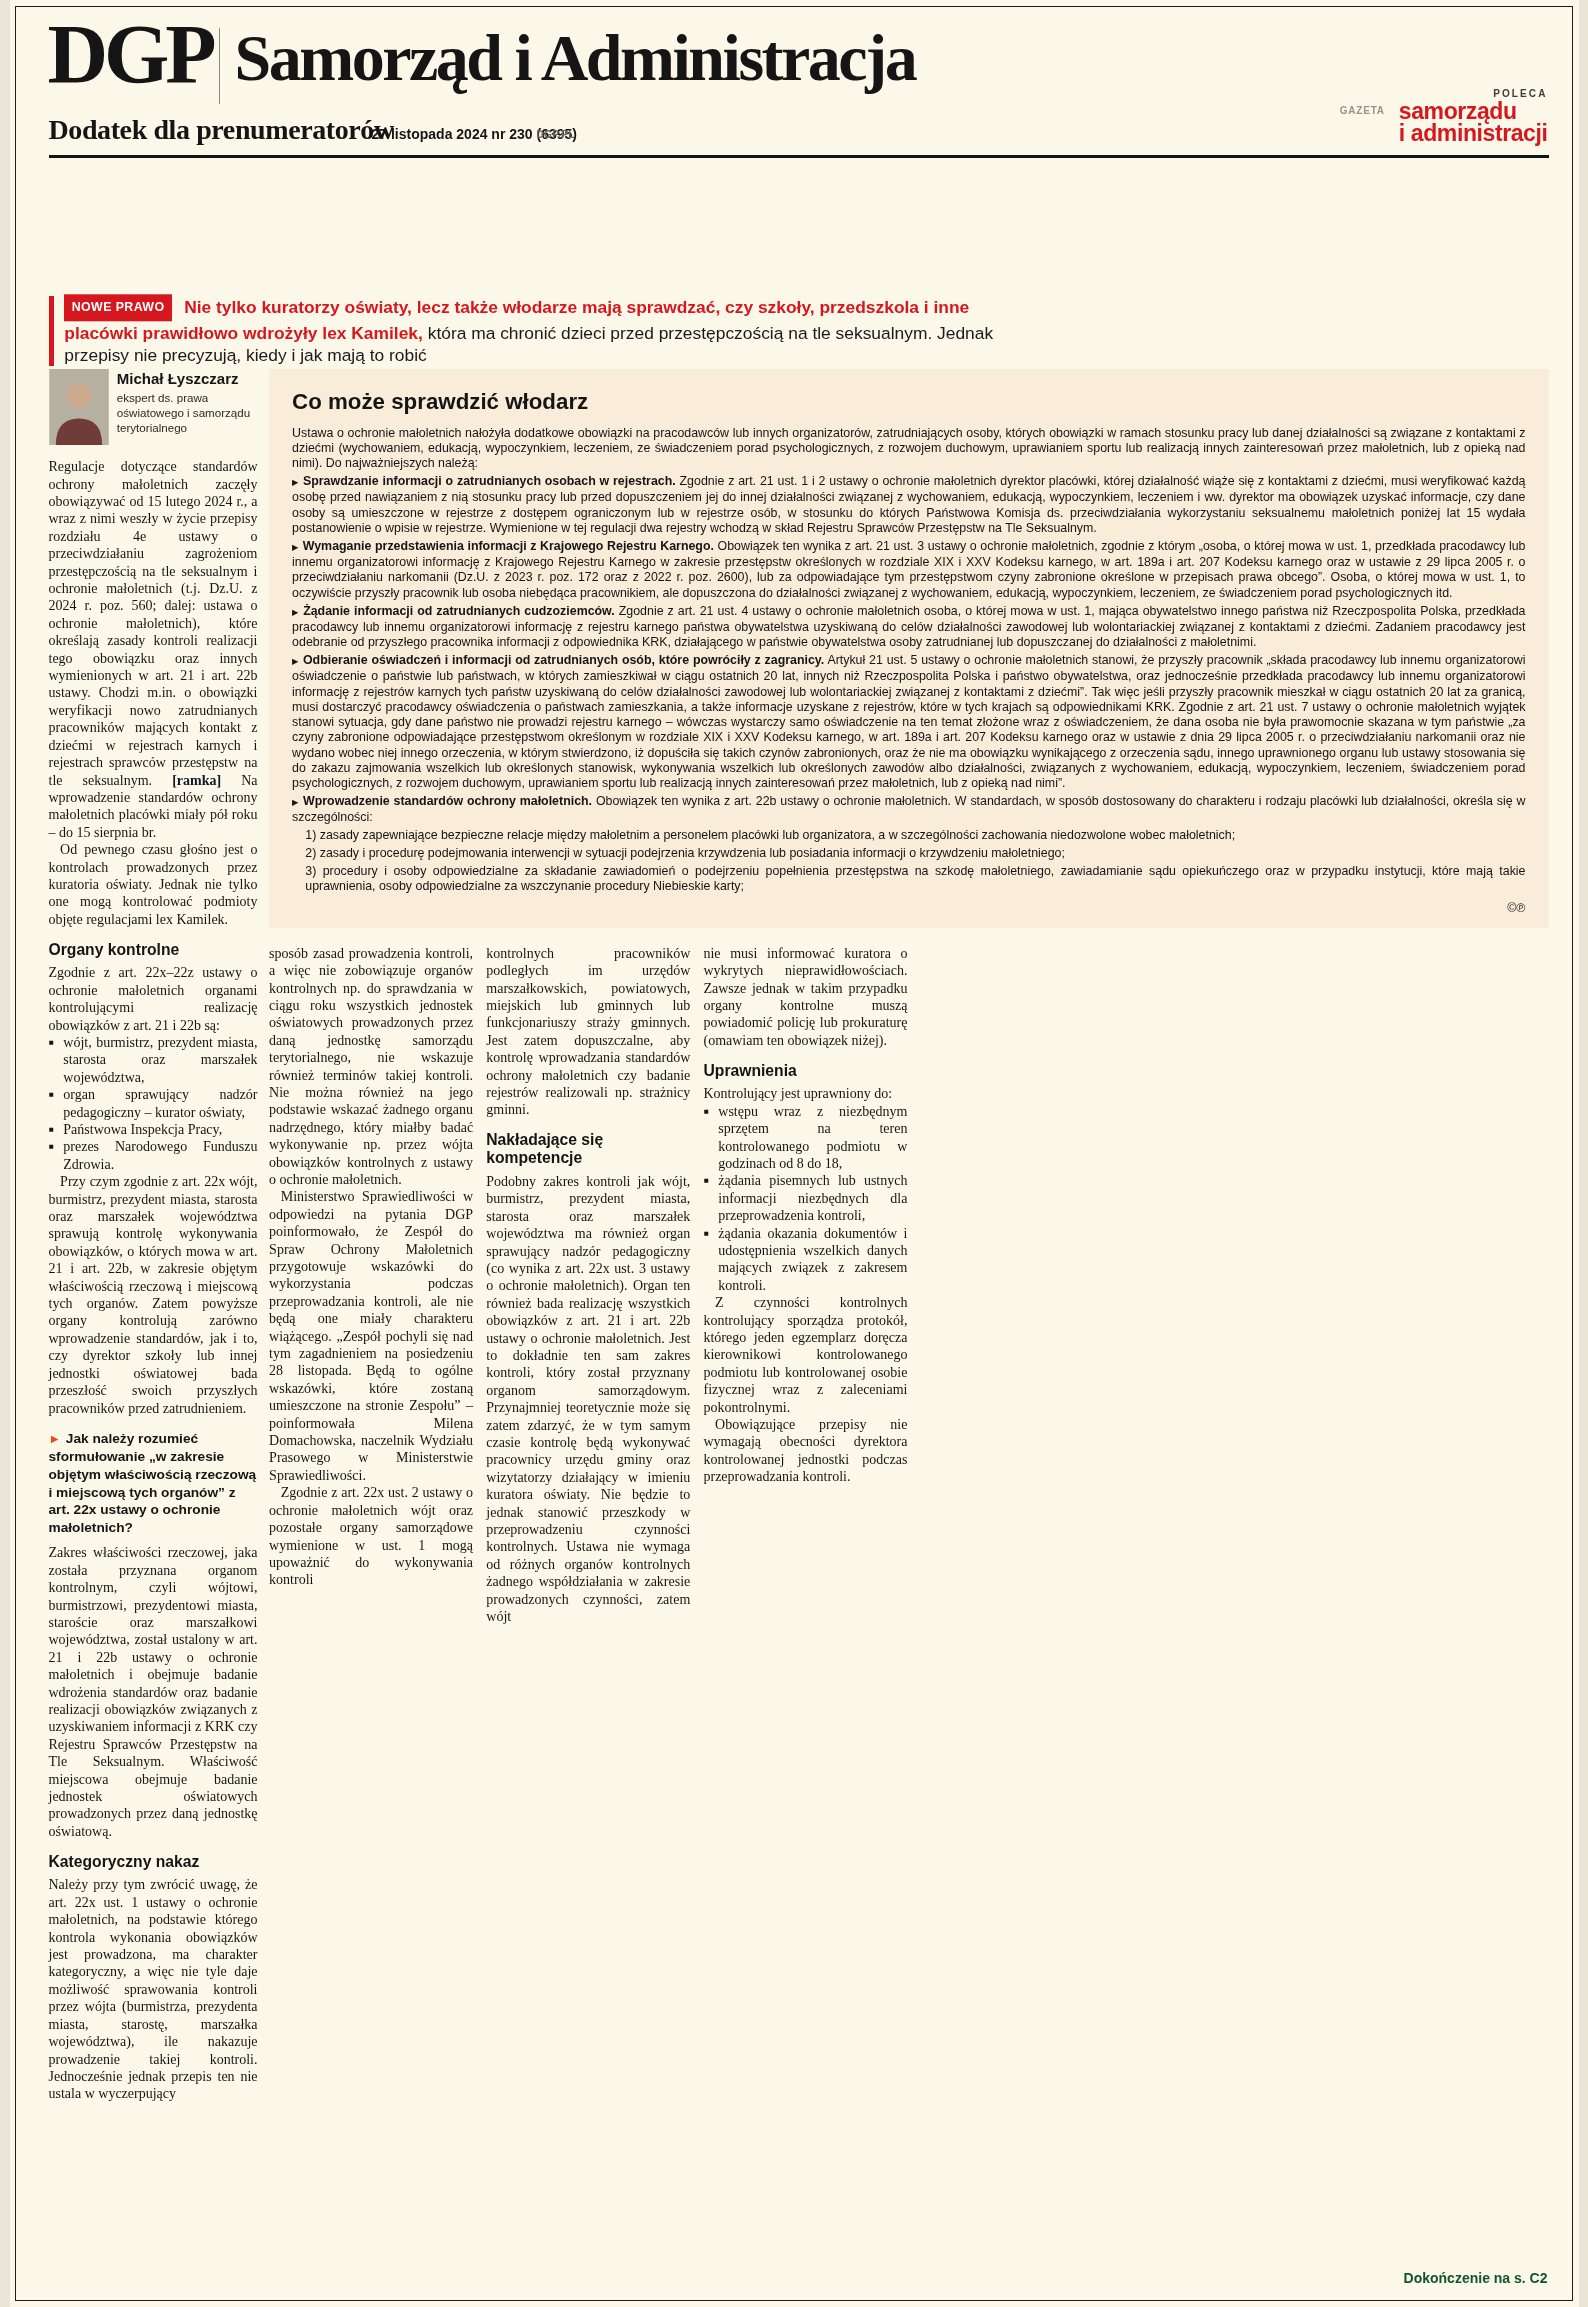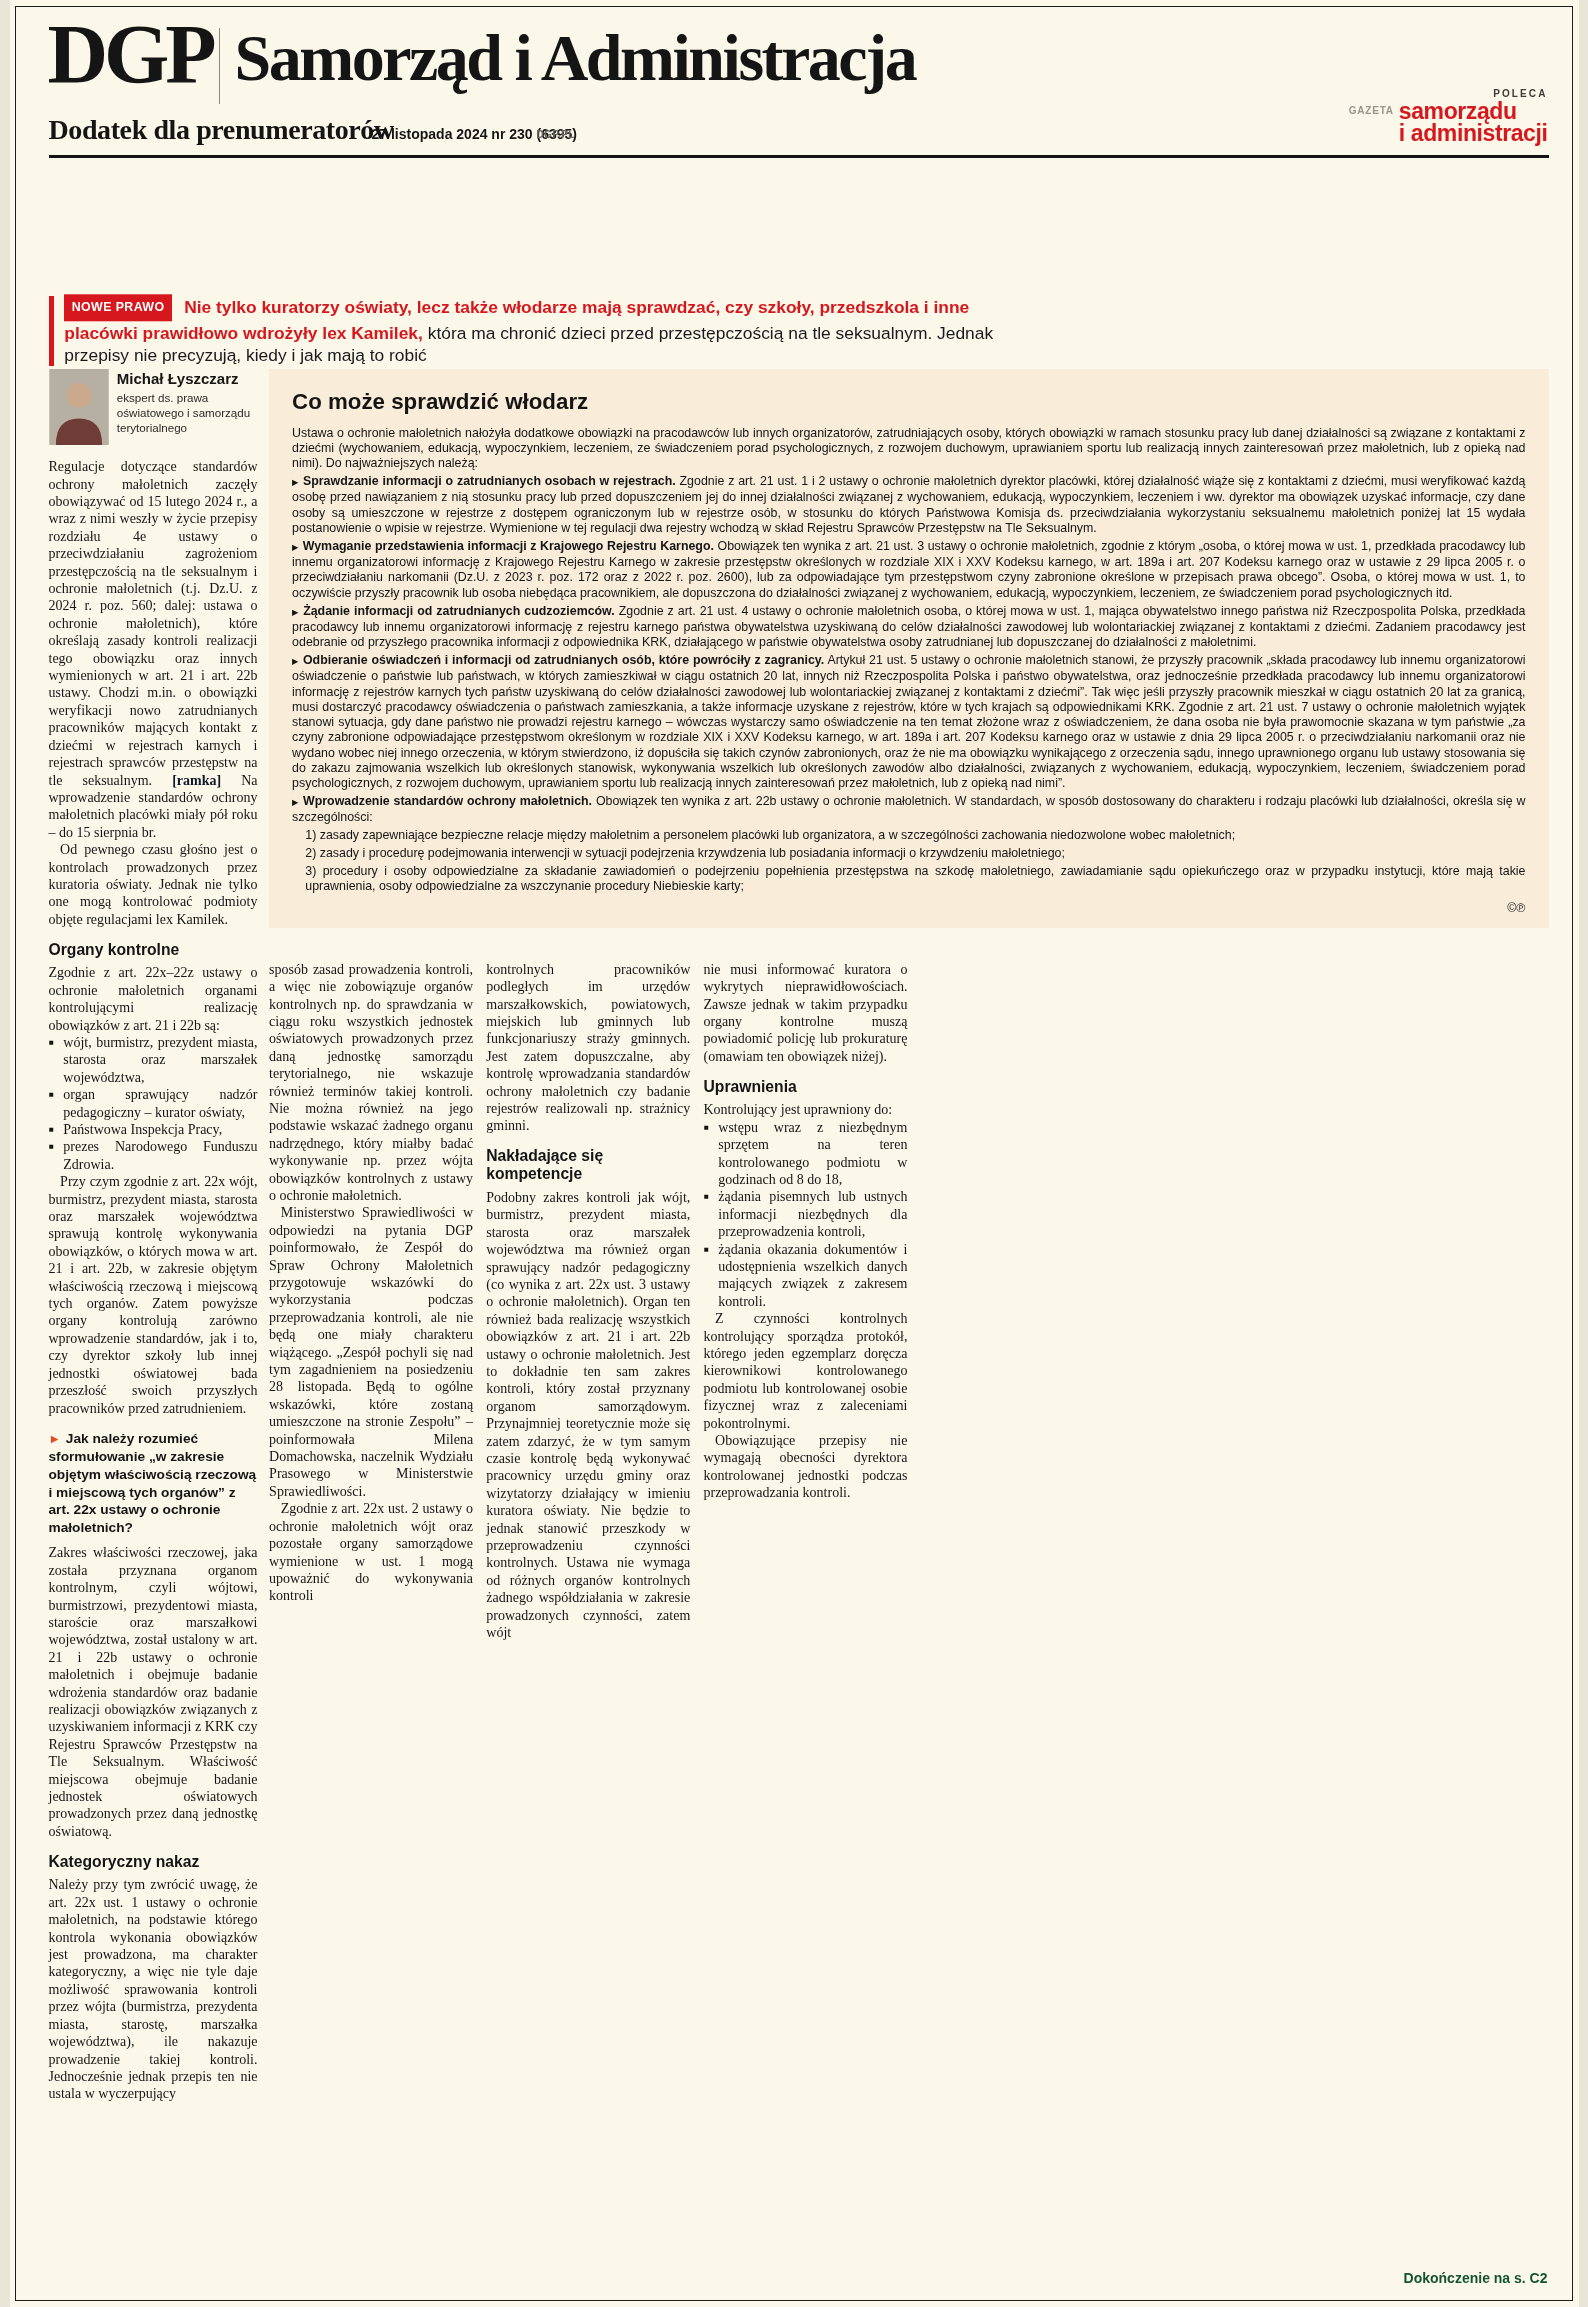--- a/index.html
+++ b/index.html
@@ -11,21 +11,21 @@
 
   
   .logo { position:absolute; left:38px; top:13.2px; font-weight:bold; font-size:84px; line-height:1; letter-spacing:-4.1px; }
   .mast-divider { position:absolute; left:209px; top:28px; width:1.7px; height:76px; background:#8a8a82; }
   .mast-title { position:absolute; left:225px; top:21.5px; font-weight:bold; font-size:66px; line-height:1.1; letter-spacing:-2.5px; white-space:nowrap; }
   .mast-sub { position:absolute; left:39px; top:114px; font-weight:bold; font-size:28px; letter-spacing:-0.4px; }
   .mast-date { position:absolute; left:362px; top:126px; font-family:Liberation Sans, sans-serif; font-weight:bold; font-size:14px; }
   .mast-site { position:absolute; left:527px; top:129px; font-family:"Liberation Sans",sans-serif; font-weight:bold; font-size:10px; color:#6a6a62; letter-spacing:0.4px; }
   .brand { position:absolute; right:31px; top:88px; text-align:right; font-family:"Liberation Sans",sans-serif; }
   .poleca { font-size:10px; font-weight:bold; letter-spacing:2.1px; color:#3d3d38; margin-bottom:1.7px; }
-  .brand-row { display:flex; justify-content:flex-end; align-items:flex-start; gap:5px; }
+  .brand-row { display:flex; justify-content:flex-end; align-items:flex-start; gap:14px; }
   .gazeta { font-size:10px; font-weight:bold; color:#98948a; letter-spacing:0.8px; margin-top:4.1px; }
   .brand-red { color:#d6181e; font-weight:bold; font-size:23px; line-height:0.95; text-align:left; letter-spacing:-0.4px; }
   .rule { position:absolute; left:39px; right:30px; top:155px; height:3.3px; background:#141414; }
 
   
   .headline { position:absolute; left:36px; top:165px; width:1043px; font-weight:bold; font-size:53px; line-height:1.1; letter-spacing:-1.2px; }
   .lede { position:absolute; left:39px; top:296px; width:968px; font-family:"Liberation Sans",sans-serif;
           font-size:17.4px; line-height:21.5px; border-left:5px solid #d6181e; padding-left:10.8px; }
   .badge { display:inline-block; background:#d6181e; color:#fff; font-weight:bold; font-size:12.4px;
            padding:2.5px 7.4px 3.3px; margin-right:7.4px; letter-spacing:0.4px; transform:translateY(-1.7px); }
@@ -57,21 +57,21 @@
   
   .box { background:#f9ecd9; padding:20px 23px 13.2px; }
   .box-title { font-family:"Liberation Sans",sans-serif; font-weight:bold; font-size:22.3px; margin-bottom:10.8px; }
   .box p { font-family:"Liberation Sans",sans-serif; font-size:12.4px; line-height:15.3px; text-align:justify; margin-bottom:2.5px; }
   .box .tri { font-size:8.3px; margin-right:4.1px; }
   .box .box-sub { padding-left:13.2px; }
   .box-copy { text-align:right; font-family:"Liberation Sans",sans-serif; font-size:12.4px; color:#2c2c2c; margin-top:6.6px; }
 
   
   .bottomcols { display:flex; gap:13.2px; margin-top:16.5px; }
-  .bcol { flex:0 0 204px; width:204px;margin-top:16px; }
+  .bcol { flex:0 0 204px; width:204px; }
   .bcol .p { font-size:14px; line-height:17.4px; text-align:justify; }
   .bcol .ind { text-indent:11.6px; }
 
   .continuation { position:absolute; right:31px; bottom:21.5px; font-family:"Liberation Sans",sans-serif;
                   font-weight:bold; font-size:14px; color:#14532d; }
 </style>
 </head>
 <body>
 
 <div class="page">

